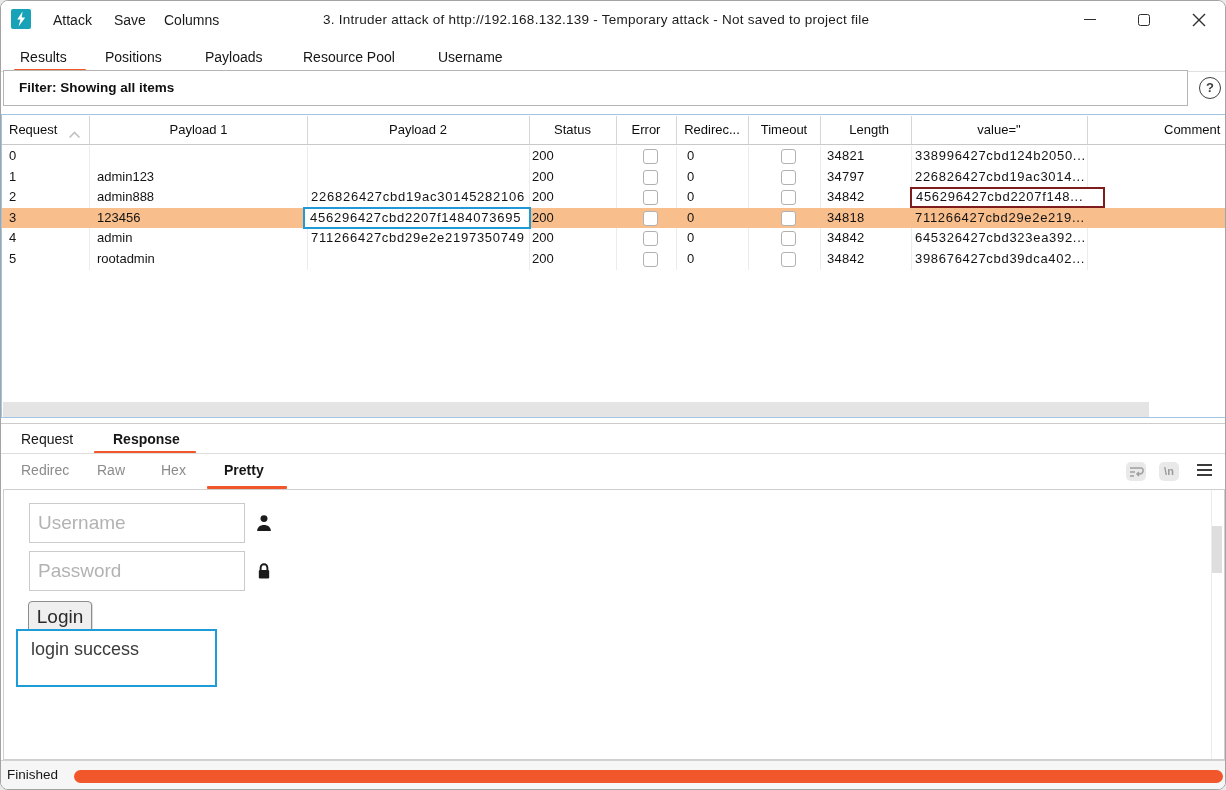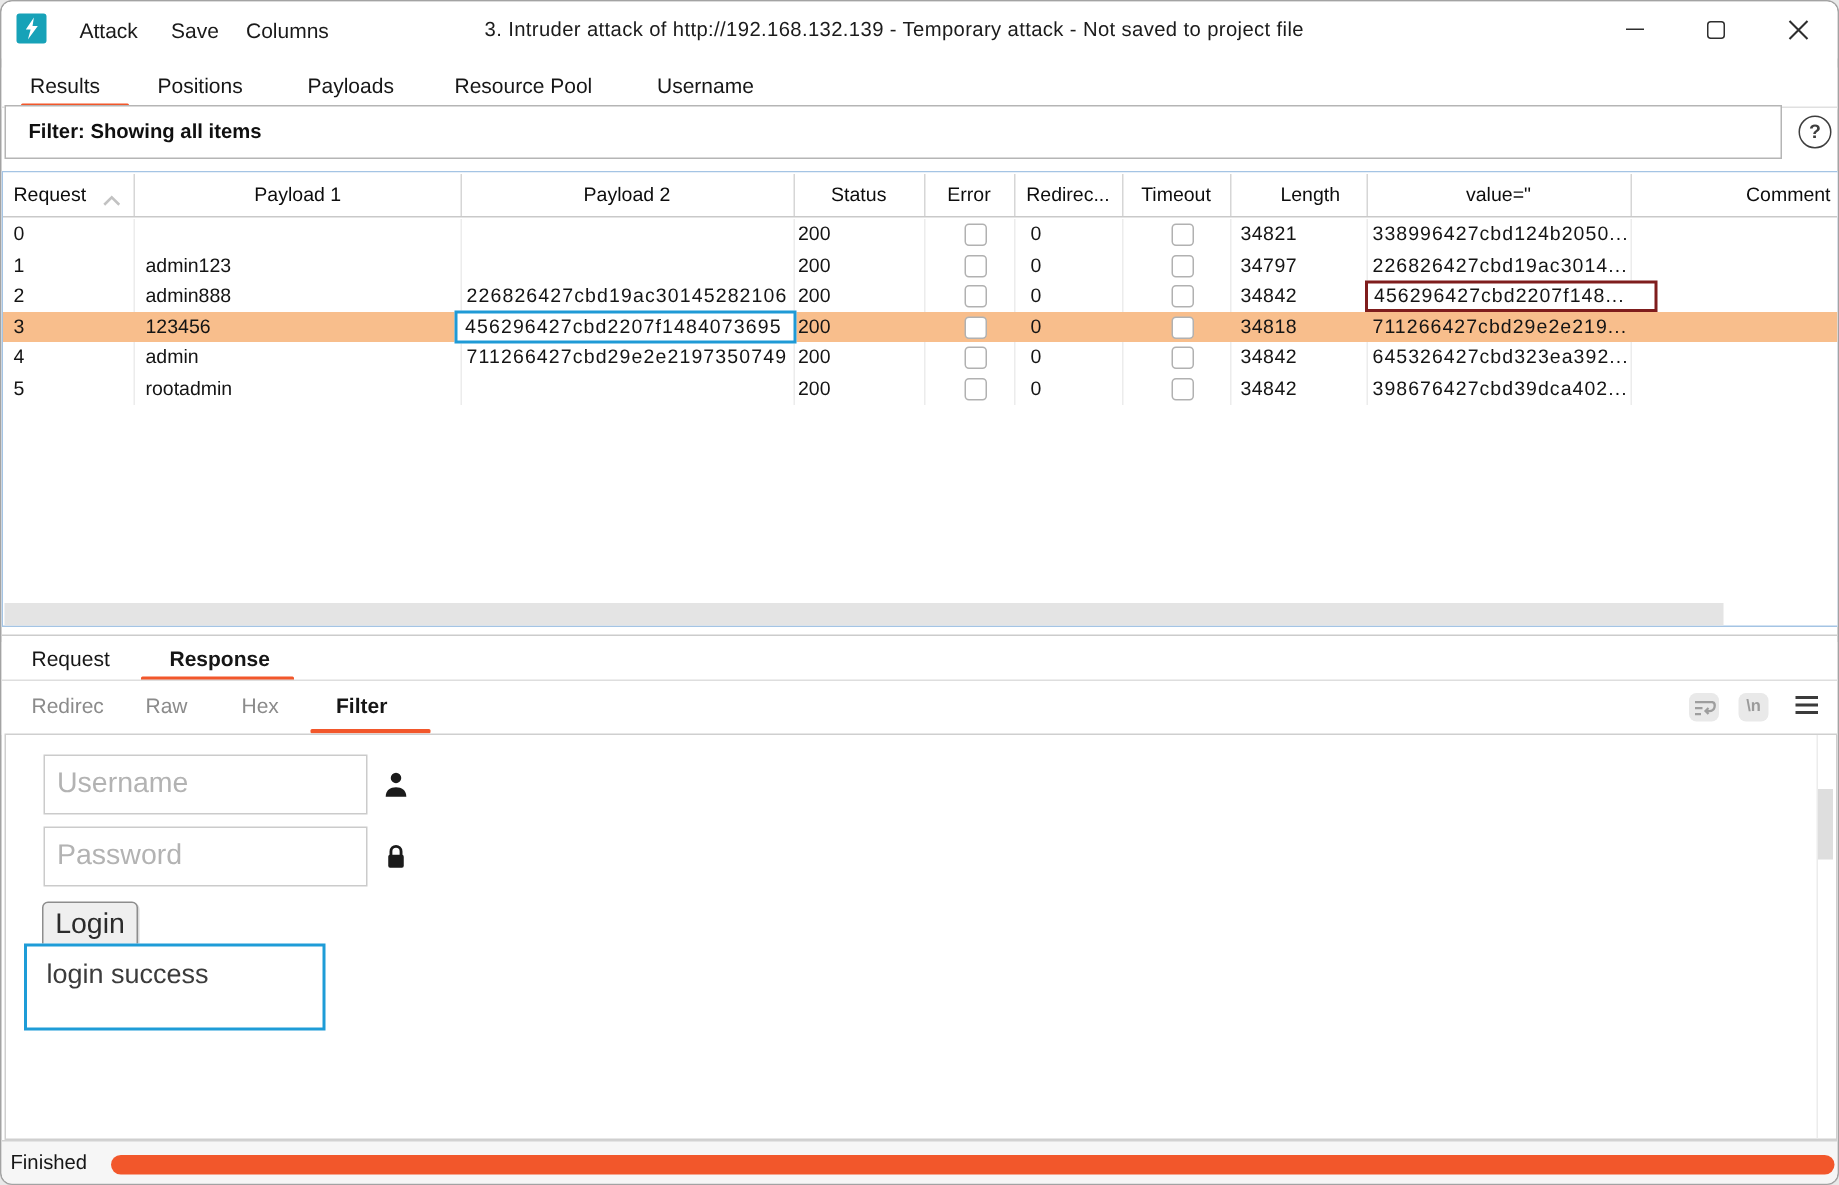--- a/index.html
+++ b/index.html
@@ -34,21 +34,21 @@
   .tablepanel { position:absolute; left:0; top:113px; width:1225px; height:304px; background:#fff; border:1px solid #a4c4e4; }
   .thead { position:absolute; left:0; top:0; width:100%; height:30px; background:#fff; border-bottom:1px solid #c9c9c9; }
   .th { position:absolute; top:0; height:30px; line-height:30px; font-size:13px; color:#0d0d0d; text-align:center; white-space:nowrap; }
   .th-request  { left:7px;  text-align:left; }
   .th-payload1 { left:88px;  width:217px; }
   .th-payload2 { left:305px; width:222px; }
   .th-status   { left:527px; width:87px; }
   .th-error    { left:614px; width:60px; }
   .th-redirect { left:674px; width:72px; }
   .th-timeout  { left:746px; width:72px; }
-  .th-length   { left:826px; width:91px; }
+  .th-length   { left:796px; width:91px;text-align:right; }
   .th-value    { left:909px; width:176px; }
   .th-comment  { left:1162px; text-align:left; }
   .sort-icon { position:absolute; left:66px; top:10px; }
 
   .vh { position:absolute; top:1px; height:28px; width:1px; background:#d6d6d6; }
   .vb { position:absolute; top:31px; height:124px; width:1px; background:#ececec; }
   .gx0 { left:87px; } .gx1 { left:305px; } .gx2 { left:527px; } .gx3 { left:614px; }
   .gx4 { left:674px; } .gx5 { left:746px; } .gx6 { left:818px; } .gx7 { left:909px; } .gx8 { left:1085px; }
 
   .trow { position:absolute; left:0; width:1223px; height:20.6px; }
@@ -266,21 +266,21 @@
     <span class="msgtab mg0">Request</span>
     <span class="msgtab mg1">Response</span>
     <div class="msgtab-underline"></div>
     <div class="msgtab-divider"></div>
   </div>
 
   <div class="subtabs">
     <span class="subtab s0">Redirec</span>
     <span class="subtab s1">Raw</span>
     <span class="subtab s2">Hex</span>
-    <span class="subtab s3">Filter</span>
+    <span class="subtab s3">Pretty</span>
     <div class="subtab-underline"></div>
     <div class="icon-btn ib-wrap">
       <svg width="20" height="19" viewBox="0 0 20 19">
         <path d="M4 6 H16 M4 10 H9 M4 14 H8" stroke="#9e9e9e" stroke-width="1.5" fill="none"></path>
         <path d="M16 6 C18 7.5 17.5 12 13.5 12 H11.5 M13 10 L11 12 L13 14" stroke="#9e9e9e" stroke-width="1.5" fill="none"></path>
       </svg>
     </div>
     <div class="icon-btn ib-nl">\n</div>
     <div class="icon-btn ib-menu">
         <i></i>

